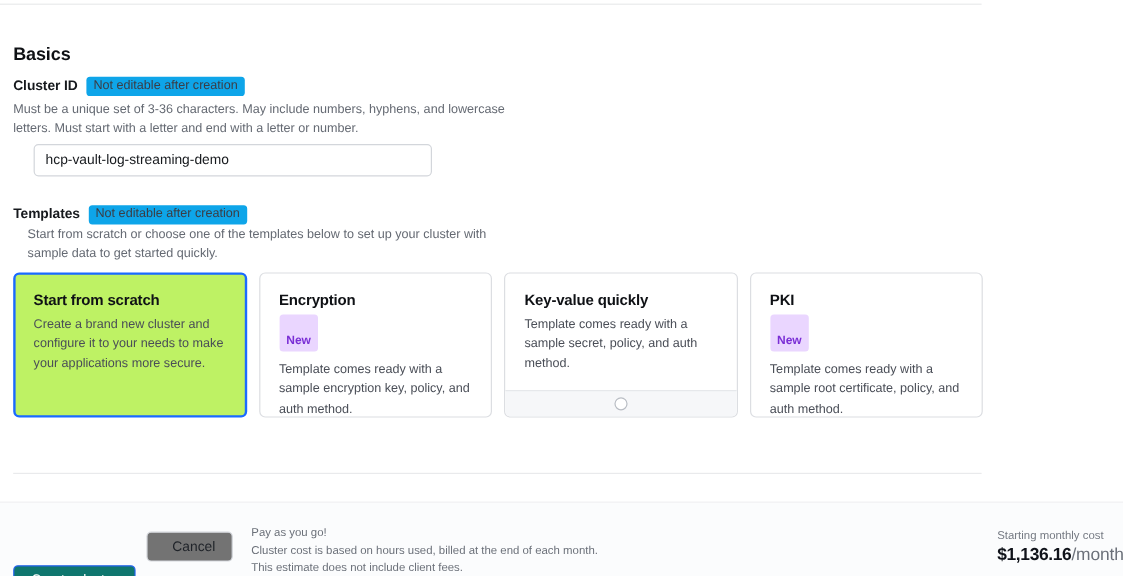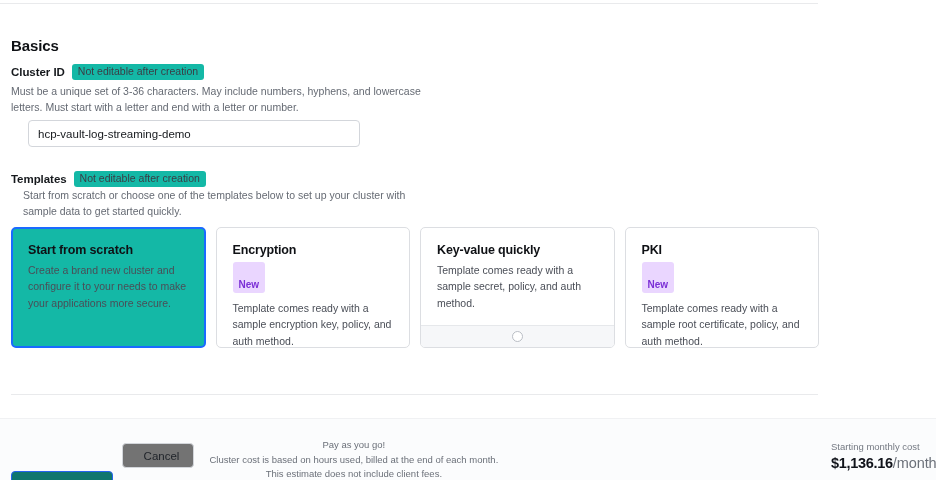--- a/index.html
+++ b/index.html
@@ -51,21 +51,21 @@
   .field-label {
     font-size: 11.5px;
     font-weight: bold;
     color: #16191d;
     letter-spacing: -0.05px;
   }
   .pill {
     font-size: 10.5px;
     font-weight: normal;
     color: #3b3d45;
-    background: #14b8a6;
+    background: #0ea5e9;
     border-radius: 3px;
     padding: 2px 6px 3px;
     line-height: 1;
     white-space: nowrap;
   }
 
   .help-text {
     position: absolute;
     font-size: 10.5px;
     line-height: 1.5;
@@ -102,21 +102,21 @@
     border: 1px solid #dcdee2;
     border-radius: 5px;
     background: #ffffff;
     display: flex;
     flex-direction: column;
     position: relative;
     overflow: hidden;
   }
   .card.selected {
     border: 2px solid #1a6aff;
-    background: #14b8a6;
+    background: #bef264;
     gap: 40px;
   }
   .card-body {
     flex: 1;
     padding: 15px 14px 0 16px;
   }
   .card.selected .card-body { padding-left: 15px; padding-top: 14px; }
   .card-title {
     font-size: 12.5px;
     font-weight: bold;
@@ -203,21 +203,21 @@
     border: 1px solid #d3d6db;
     padding-left: 21px;
   }
   .pay-note {
     margin-left: 6px;
     margin-top: -5px;
     font-size: 9.5px;
     line-height: 1.55;
     color: #6b7079;
   }
-  .pay-note .ln { display: block; white-space: nowrap; text-align: center; }
+  .pay-note .ln { display: block; white-space: nowrap; }
   .price-block { position: absolute; }
   .price-label {
     font-size: 9.5px;
     color: #757a83;
     margin-bottom: 3px;
     white-space: nowrap;
   }
   .price-value {
     font-size: 14.5px;
     font-weight: bold;

